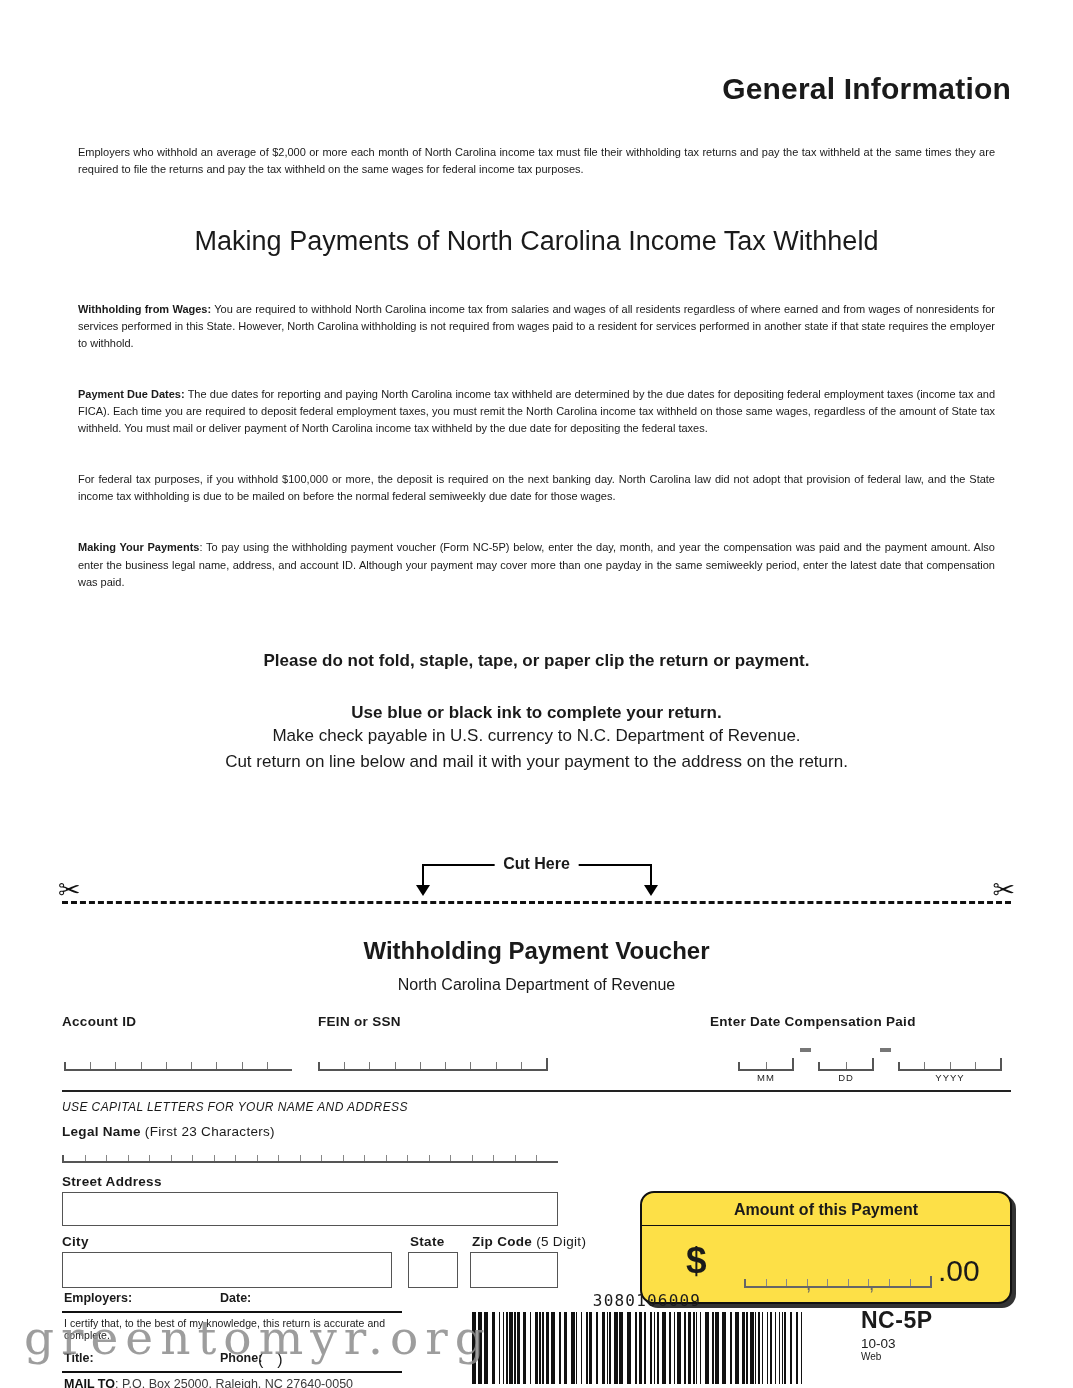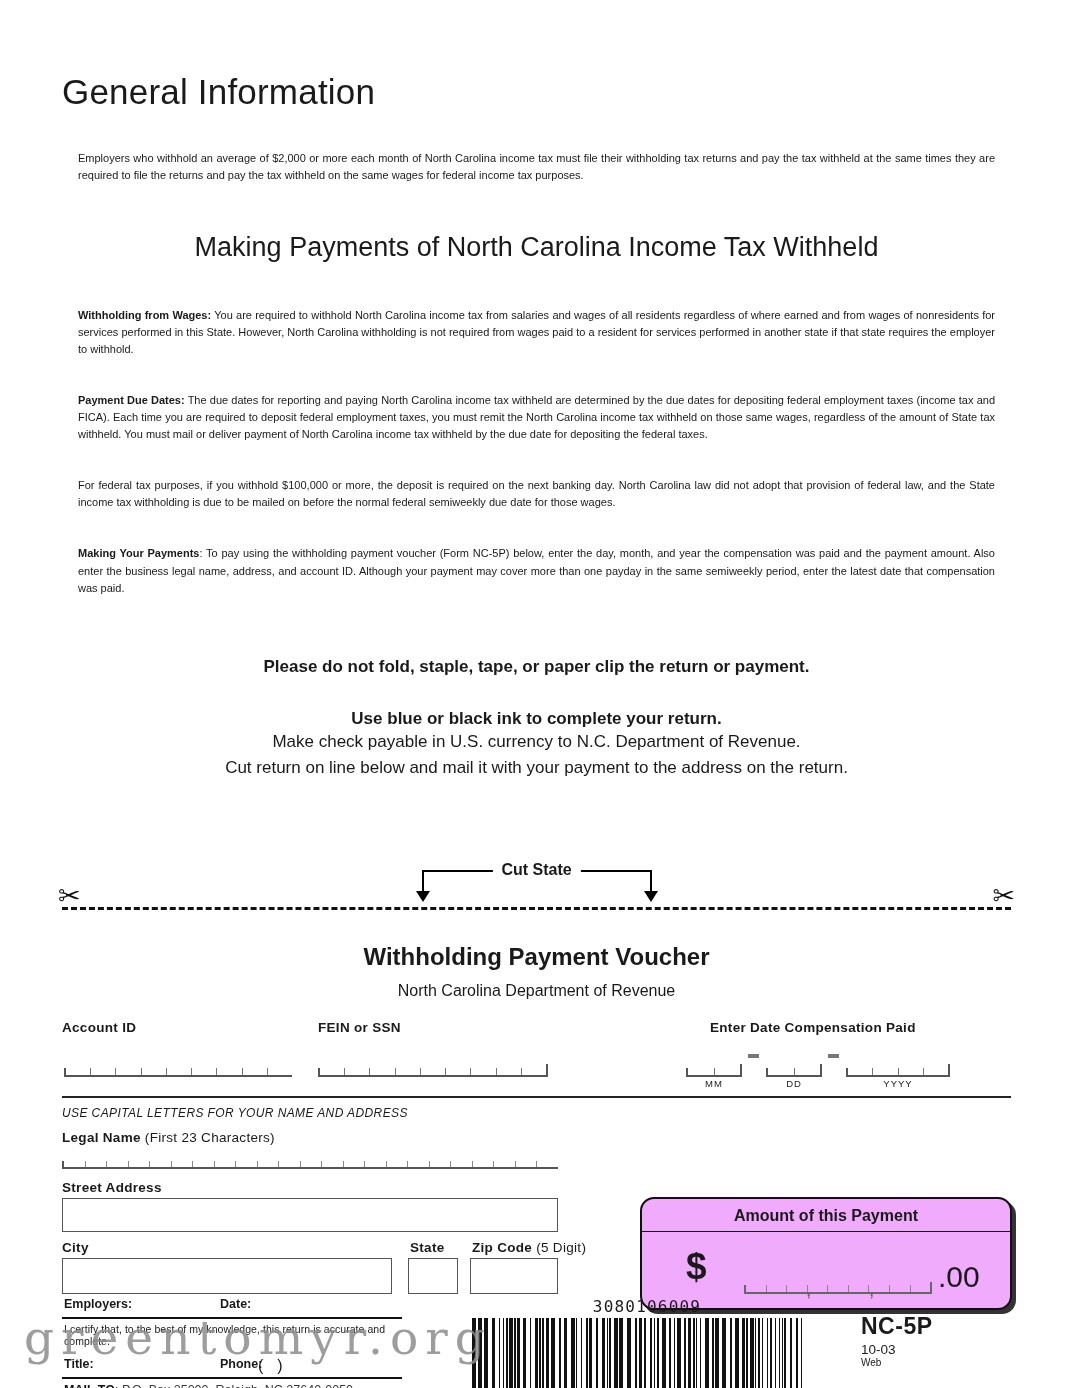--- a/index.html
+++ b/index.html
@@ -18,23 +18,23 @@
   .page {
     position: relative;
     width: 1073px;
     height: 1388px;
     box-sizing: border-box;
     padding: 0 62px;
   }
 
   
   .h1-title {
-    text-align: left;
-    font-size: 35px;
-    font-weight: 400;
+    text-align: right;
+    font-size: 30px;
+    font-weight: 700;
     letter-spacing: 0.2px;
     margin: 0;
     padding-top: 72px;
   }
   .h2-title {
     text-align: center;
     font-size: 27px;
     font-weight: 400;
     margin: 0;
     padding-top: 32px;
@@ -185,21 +185,21 @@
     border-left: 1.5px solid #777;
     height: 7px;
     align-self: flex-end;
   }
   .comb > i:first-child { border-left: 2px solid #555; }
   .comb.endcap { border-right: 2px solid #555; }
 
   .comb-acct { left: 2px; top: 44px; width: 228px; }
   .comb-fein { left: 256px; top: 44px; width: 230px; }
 
-  .date-group { position: absolute; left: 624px; top: 44px; width: 216px; height: 28px; }
+  .date-group { position: absolute; left: 676px; top: 44px; width: 216px; height: 28px; }
   .date-cell { position: absolute; top: 0; }
   .date-cell .cap {
     text-align: center;
     font-size: 9.5px;
     letter-spacing: 1px;
     padding-top: 1px;
     color: #222;
   }
   .dsep {
     position: absolute;
@@ -249,21 +249,21 @@
 
   
   .amount-box {
     position: absolute;
     left: 578px;
     top: 67px;
     width: 372px;
     height: 113px;
     border: 2.5px solid #111;
     border-radius: 14px;
-    background: #f0abfc;
+    background: #fde047;
     box-shadow: 4px 4px 0 0 #333;
     box-sizing: border-box;
     overflow: hidden;
   }
   .amount-title {
     text-align: center;
     font-size: 16px;
     font-weight: bold;
     padding-top: 8px;
     padding-bottom: 6px;
@@ -409,21 +409,21 @@
   </div>
 
   <div class="cut-zone">
     <div class="cut-label-wrap">
       <div class="cut-bracket">
         <div class="topbar"></div>
         <div class="stem-l"></div>
         <div class="stem-r"></div>
         <div class="arrow-l"></div>
         <div class="arrow-r"></div>
-        <div class="cut-text">Cut State</div>
+        <div class="cut-text">Cut Here</div>
       </div>
     </div>
     <div class="scissor left">✂</div>
     <div class="scissor right">✂</div>
     <div class="dash-line"></div>
   </div>
 
   <div class="voucher">
     <h3 class="v-title">Withholding Payment Voucher</h3>
     <p class="v-sub">North Carolina Department of Revenue</p>

